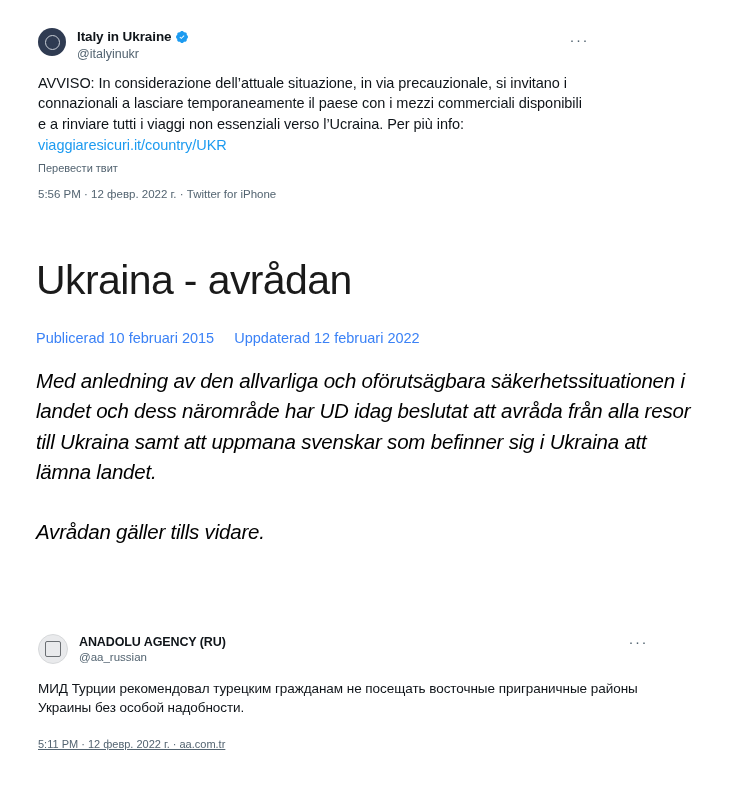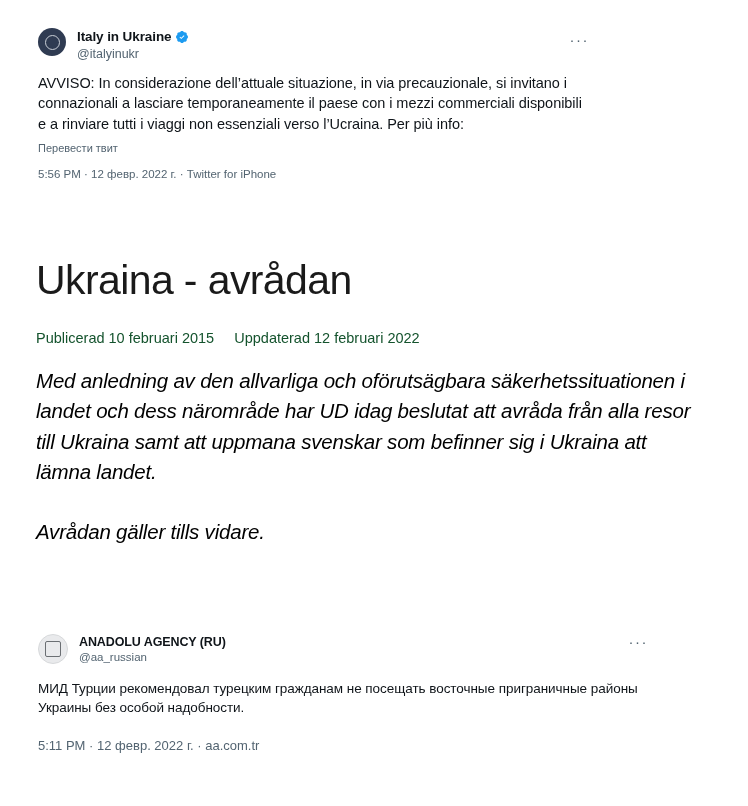--- a/index.html
+++ b/index.html
@@ -137,21 +137,21 @@
     font-size: 41px;
     font-weight: normal;
     color: #1a1a1a;
     margin: 0;
     letter-spacing: -0.6px;
     line-height: 1.12;
   }
   .article-dates {
     margin-top: 26px;
     font-size: 14.5px;
-    color: #14532d;
+    color: #3b82f6;
   }
   .article-dates .sep {
     display: inline-block;
     width: 12px;
   }
   .article-body {
     margin-top: 20px;
     font-size: 20.5px;
     line-height: 1.48;
     color: #000000;
@@ -182,21 +182,22 @@
   .tweet-bottom .handle {
     font-size: 11.5px;
   }
   .tweet-bottom .tweet-body {
     font-size: 13.5px;
     line-height: 1.45;
     margin-top: 14px;
   }
   .tweet-bottom .tweet-meta {
     margin-top: 20px;
-    font-size: 13px;
+    font-size: 11px;
+    text-decoration: underline;
   }
   .tweet-bottom .more-dots {
     top: 0;
     right: 10px;
   }
 </style>
 </head>
 <body>
 
 <div class="tweet">
@@ -217,20 +218,21 @@
         </div>
         <div class="handle">@italyinukr</div>
       </div>
 
       <div class="more-dots">···</div>
     </div>
 
     <div class="tweet-body">
       <span>AVVISO: In considerazione dell’attuale situazione, in via precauzionale, si invitano i connazionali a lasciare temporaneamente il paese con i mezzi commerciali disponibili e a rinviare tutti i viaggi non essenziali verso l’Ucraina.  Per più info:</span>
       <br>
+      <a class="tweet-link" href="#">viaggiaresicuri.it/country/UKR</a>
     </div>
 
     <div class="translate">Перевести твит</div>
 
     <div class="tweet-meta">5:56 PM · 12 февр. 2022 г. · Twitter for iPhone</div>
   </div>
 </div>
 
 <div class="article">
   <h1 class="article-title">Ukraina - avrådan</h1>

